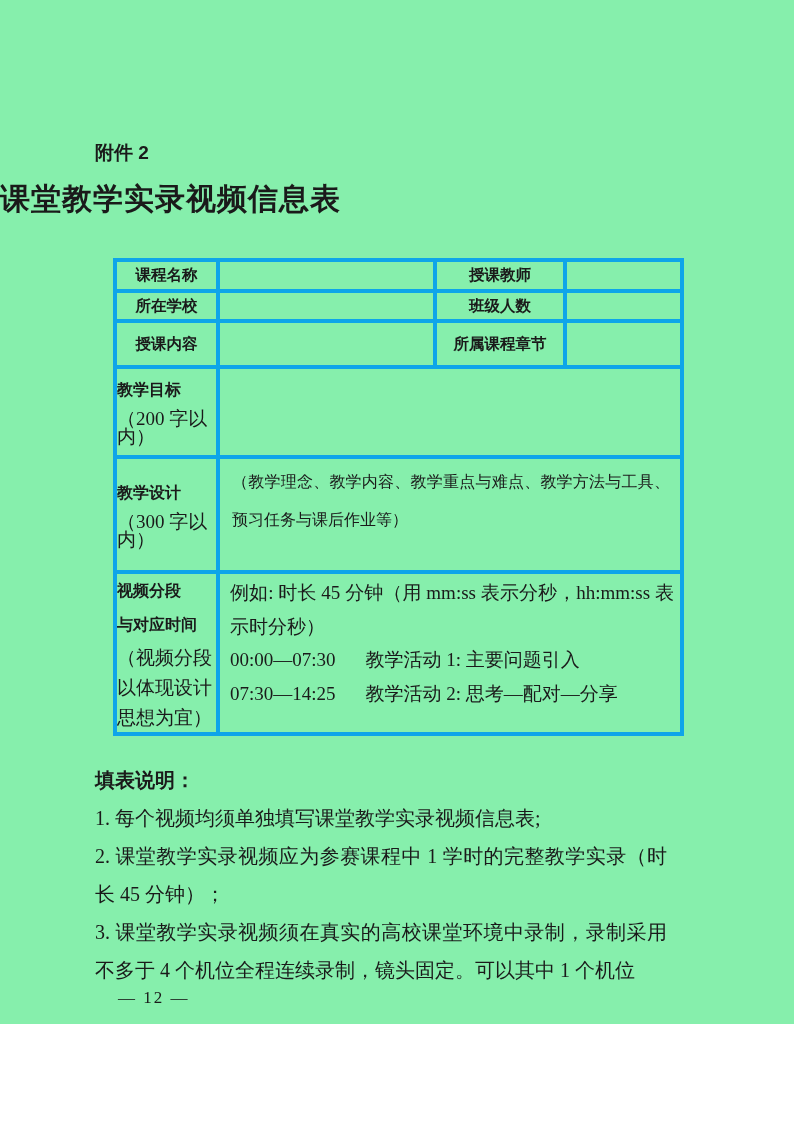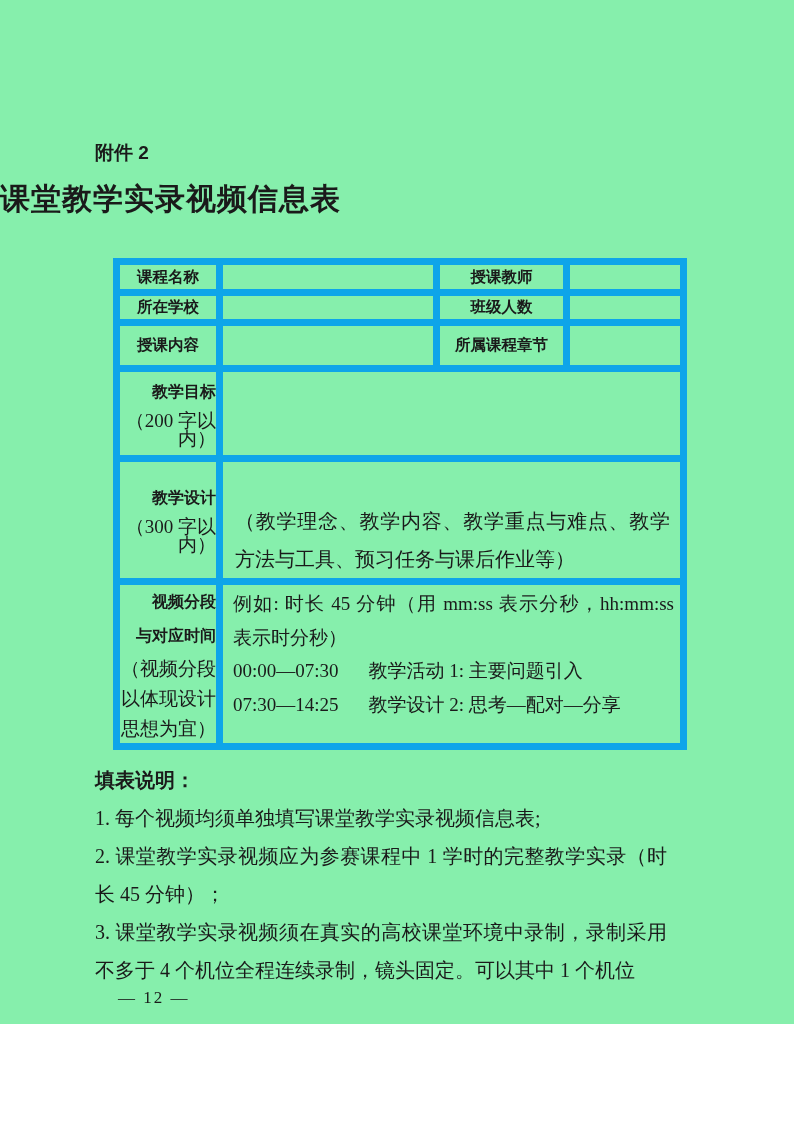--- a/index.html
+++ b/index.html
@@ -37,70 +37,69 @@
     left: 113px;
     top: 258px;
   }
   table.info-table {
     border-collapse: collapse;
     table-layout: fixed;
     width: 567px;
     border: 2px solid #3c3c3c;
   }
   table.info-table td {
-    border: 7px solid #0ea5e9;
+    border: 4px solid #0ea5e9;
     padding: 0;
     overflow: hidden;
   }
   tr.r1 { height: 31px; }
   tr.r2 { height: 30px; }
   tr.r3 { height: 46px; }
   tr.r4 { height: 90px; }
   tr.r5 { height: 115px; }
   tr.r6 { height: 151px; }
   td.lbl {
     font-family: "Liberation Sans", "DejaVu Sans", sans-serif;
     font-weight: 700;
     font-size: 15.5px;
     text-align: center;
     vertical-align: middle;
   }
   td.lbl-multi {
-    text-align: right;
+    text-align: left;
     vertical-align: middle;
   }
   .lbl-main {
     font-family: "Liberation Sans", "DejaVu Sans", sans-serif;
     font-weight: 700;
     font-size: 16px;
     line-height: 24px;
   }
   .lbl-note {
     font-family: "Liberation Serif", "DejaVu Serif", serif;
     font-size: 19px;
     line-height: 18px;
     margin-top: 8px;
   }
   td.lbl-seg {
-    text-align: right;
+    text-align: left;
     vertical-align: top;
     padding-top: 4px;
   }
   td.lbl-seg .lbl-main { line-height: 34px; }
   td.lbl-seg .lbl-note { margin-top: 2px; line-height: 28px; }
   td.content {
     vertical-align: top;
     text-align: left;
   }
   .design-text {
     padding: 4px 10px 0 12px;
-    font-size: 20px;
+    font-size: 16px;
     line-height: 38px;
     text-align: justify;
-    margin-top: 36px;
   }
   .seg-inner {
     padding: 2px 6px 0 10px;
     font-size: 19px;
     line-height: 33.5px;
   }
   .seg-example { text-align: justify; }
   .seg-activity .act-text { margin-left: 30px; }
   .notes {
     position: absolute;
@@ -188,21 +187,21 @@
           <div class="lbl-note">以体现设计</div>
           <div class="lbl-note">思想为宜）</div>
         </td>
         <td class="content" colspan="3">
           <div class="seg-inner">
             <div class="seg-example">例如: 时长 45 分钟（用 mm:ss 表示分秒，hh:mm:ss 表示时分秒）</div>
             <div class="seg-activity">
               <span class="act-time">00:00—07:30</span><span class="act-text">教学活动 1: 主要问题引入</span>
             </div>
             <div class="seg-activity">
-              <span class="act-time">07:30—14:25</span><span class="act-text">教学设计 2: 思考—配对—分享</span>
+              <span class="act-time">07:30—14:25</span><span class="act-text">教学活动 2: 思考—配对—分享</span>
             </div>
           </div>
         </td>
       </tr>
     </tbody>
       </table>
   </div>
 
   <div class="notes">
     <div class="notes-title">填表说明：</div>

